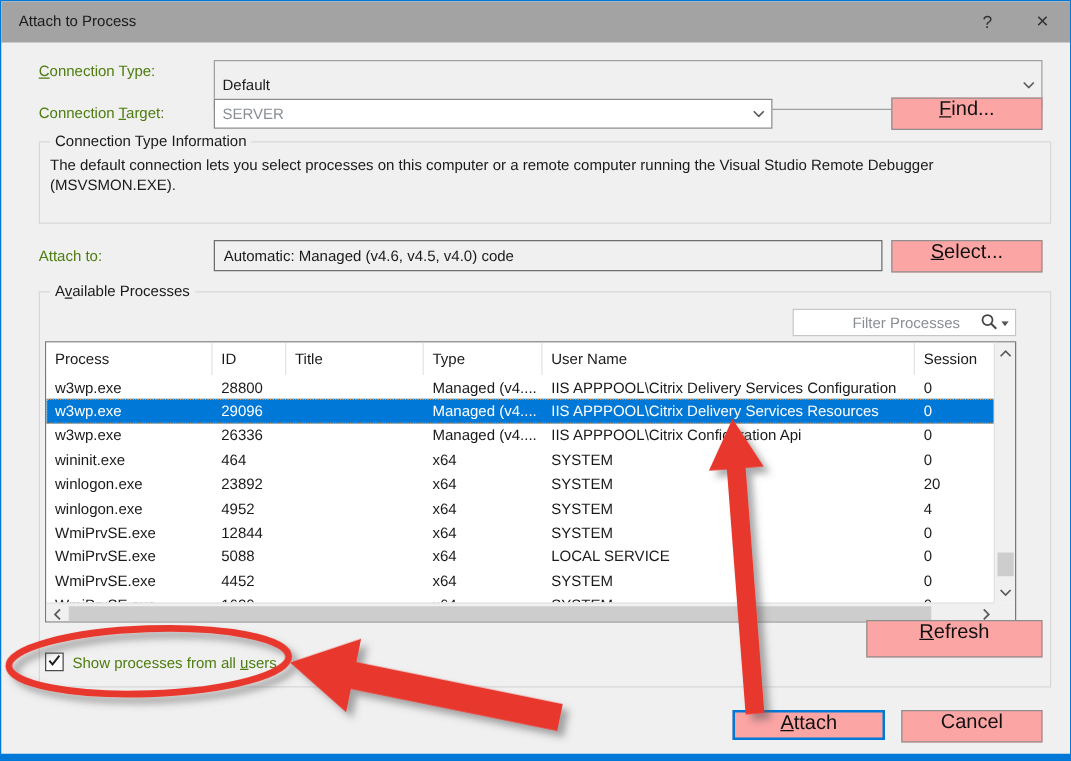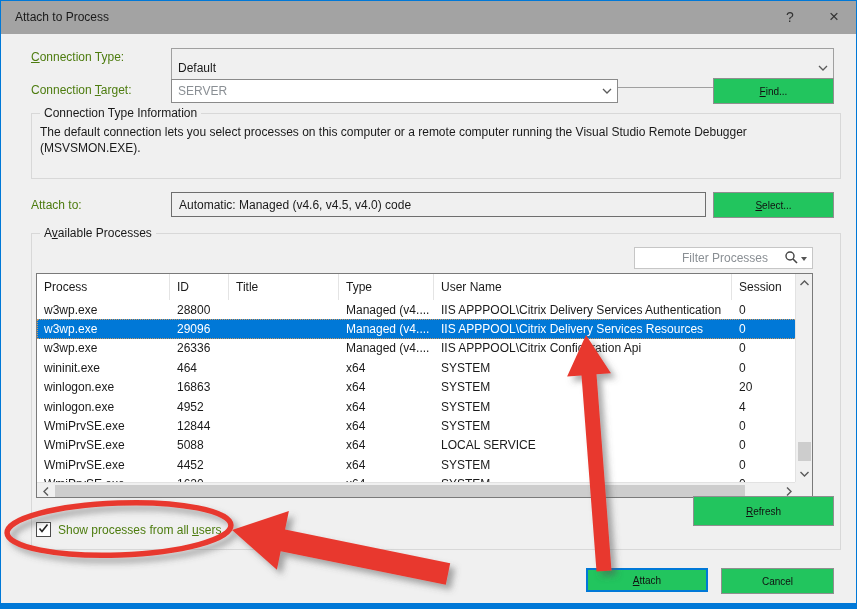--- a/index.html
+++ b/index.html
@@ -21,22 +21,22 @@
   
   .fld-label { color:#4d7c0f; }
   .mn { text-decoration: underline; }
   
   .combo { background:#f0f0f0; border:1px solid #a0a0a0; display:flex; align-items:center; }
   .combo.white { background:#ffffff; border-color:#8a8a8a; }
   .combo .val { flex:1; padding-left:6px; white-space:nowrap; overflow:hidden; }
   .combo .chev { width:20px; display:flex; justify-content:center; }
   .gray-text { color:#8a8f94; }
   
-  .btn { background:#22c55e; border:1px solid #8f8f8f; display:flex; align-items:center;
-    justify-content:center; font-size:10px; color:#111; cursor:default; }
+  .btn { background:#fca5a5; border:1px solid #8f8f8f; display:flex; 
+    justify-content:center; font-size:16px; color:#111; cursor:default; }
   .btn.default { border:2px solid #0078d7; }
   
   .groupbox { border:1px solid #d8d8d8; }
   .group-legend { position:absolute; top:-8px; left:8px; background:#f0f0f0; padding:0 4px; }
   #info-text { left:8px; top:10px; width:772px; line-height:16px; }
   
   #attach-box { background:#f0f0f0; border:1px solid #6e6e6e; display:flex; align-items:center; padding-left:7px; }
   
   #filter-box { background:#ffffff; border:1px solid #c6c6c6; display:flex; align-items:center; }
   #filter-box .ph { flex:1; padding-left:6px; color:#8a8f94; }
@@ -137,21 +137,21 @@
         <div class="hcell c3">Type</div>
         <div class="hcell c4">User Name</div>
         <div class="hcell c5">Session</div>
       </div>
     <div id="table-rows">
         <div class="trow">
           <div class="tcell c0">w3wp.exe</div>
           <div class="tcell c1">28800</div>
           <div class="tcell c2"></div>
           <div class="tcell c3">Managed (v4....</div>
-          <div class="tcell c4">IIS APPPOOL\Citrix Delivery Services Authentication</div>
+          <div class="tcell c4">IIS APPPOOL\Citrix Delivery Services Configuration</div>
           <div class="tcell c5">0</div>
         </div>
         <div class="trow selected">
           <div class="tcell c0">w3wp.exe</div>
           <div class="tcell c1">29096</div>
           <div class="tcell c2"></div>
           <div class="tcell c3">Managed (v4....</div>
           <div class="tcell c4">IIS APPPOOL\Citrix Delivery Services Resources</div>
           <div class="tcell c5">0</div>
         </div>
@@ -166,21 +166,21 @@
         <div class="trow">
           <div class="tcell c0">wininit.exe</div>
           <div class="tcell c1">464</div>
           <div class="tcell c2"></div>
           <div class="tcell c3">x64</div>
           <div class="tcell c4">SYSTEM</div>
           <div class="tcell c5">0</div>
         </div>
         <div class="trow">
           <div class="tcell c0">winlogon.exe</div>
-          <div class="tcell c1">16863</div>
+          <div class="tcell c1">23892</div>
           <div class="tcell c2"></div>
           <div class="tcell c3">x64</div>
           <div class="tcell c4">SYSTEM</div>
           <div class="tcell c5">20</div>
         </div>
         <div class="trow">
           <div class="tcell c0">winlogon.exe</div>
           <div class="tcell c1">4952</div>
           <div class="tcell c2"></div>
           <div class="tcell c3">x64</div>

